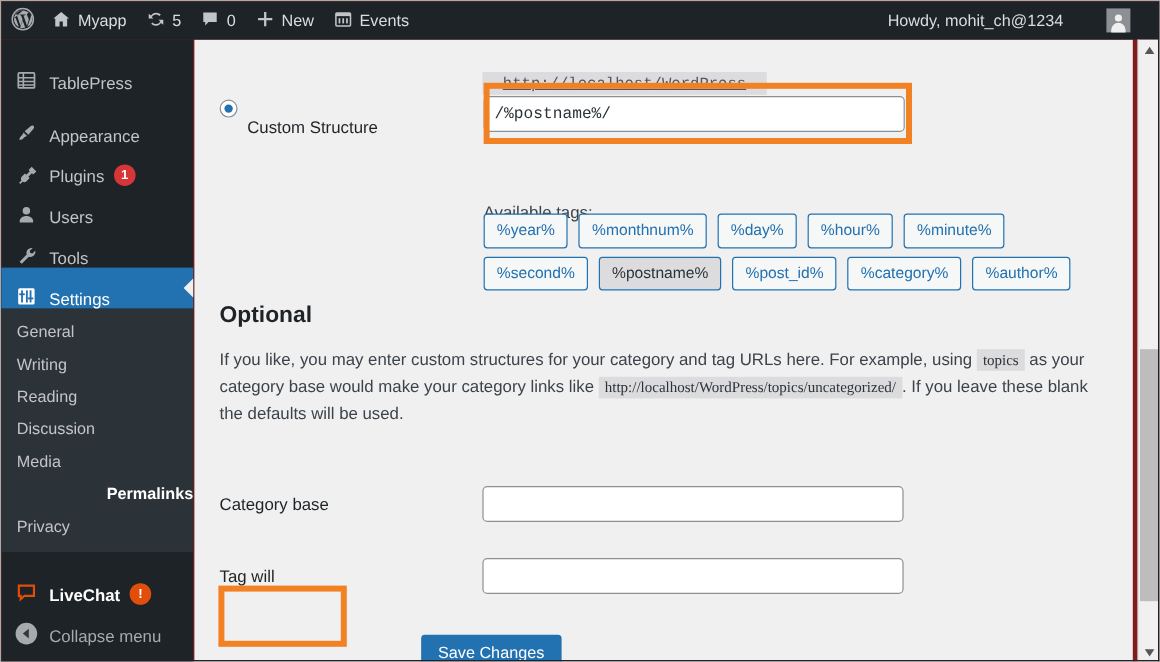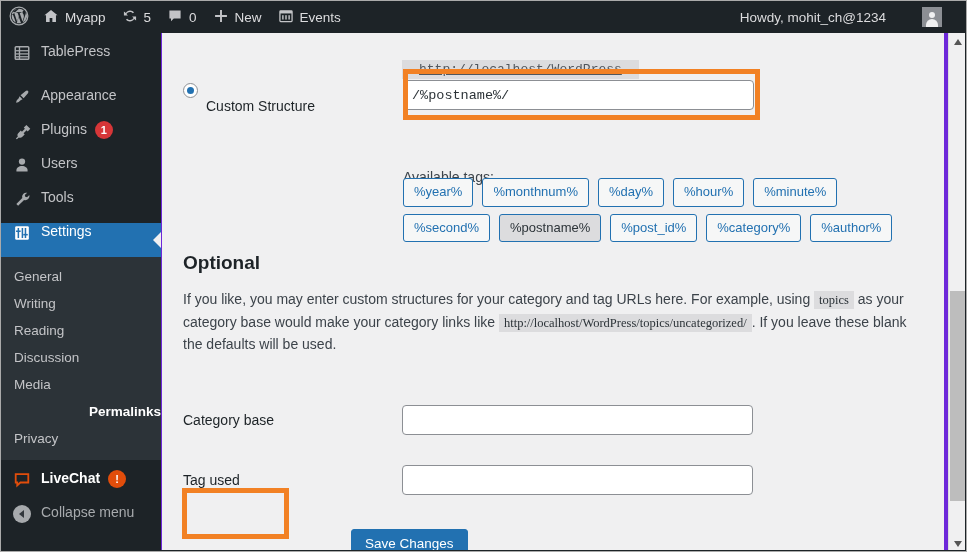--- a/index.html
+++ b/index.html
@@ -7,21 +7,21 @@
   html, body {
     margin: 0; padding: 0;
     width: 967px; height: 552px;
     overflow: hidden;
     background: #f0f0f1;
     font-family: "Liberation Sans", sans-serif;
   }
   #screen {
     position: relative;
     width: 967px; height: 552px;
-    background: #6d28d9;
+    background: #7f1d1d;
     border: 1px solid #aaa;
     overflow: hidden;
   }
 
   
   #adminbar {
     position: absolute; top: 0; left: 0;
     width: 967px; height: 32px;
     background: #1d2327;
     color: #c3c4c7;
@@ -59,21 +59,21 @@
 
   
   #sidebar {
     position: absolute; top: 32px; left: 0;
     width: 160px; height: 520px;
     background: #1d2327;
     z-index: 30;
   }
   .menu-item {
     position: relative;
-    display: flex; align-items: flex-start;
+    display: flex; align-items: flex-end;
     height: 34px;
     padding-left: 11px;
     color: #c3c4c7;
     font-size: 14px;
     cursor: pointer;
   }
   .menu-item .mi-icon {
     width: 20px; height: 20px;
     display: flex; align-items: center; justify-content: center;
     margin-right: 9px;
@@ -549,21 +549,21 @@
       <h2 class="opt-title">Optional</h2>
       <p class="opt-para"><span>If you like, you may enter custom structures for your category and tag URLs here. For example, using </span><code class="inl">topics</code><span> as your category base would make your category links like </span><code class="inl">http://localhost/WordPress/topics/uncategorized/</code><span>. If you leave these blank the defaults will be used.</span></p>
     </div>
 
     <div class="field-row" id="row-cat">
       <div class="lbl-col">Category base</div>
       <input class="field-input" type="text" value="" style="">
     </div>
 
     <div class="field-row" id="row-tag">
-      <div class="lbl-col">Tag used</div>
+      <div class="lbl-col">Tag will</div>
       <input class="field-input" type="text" value="" style="">
     </div>
 
     <button id="save-btn">Save Changes</button>
   </div>
 
   <div class="hl" id="hl-struct"></div>
   <div class="hl" id="hl-save"></div>
 
   <div id="scrollbar">

